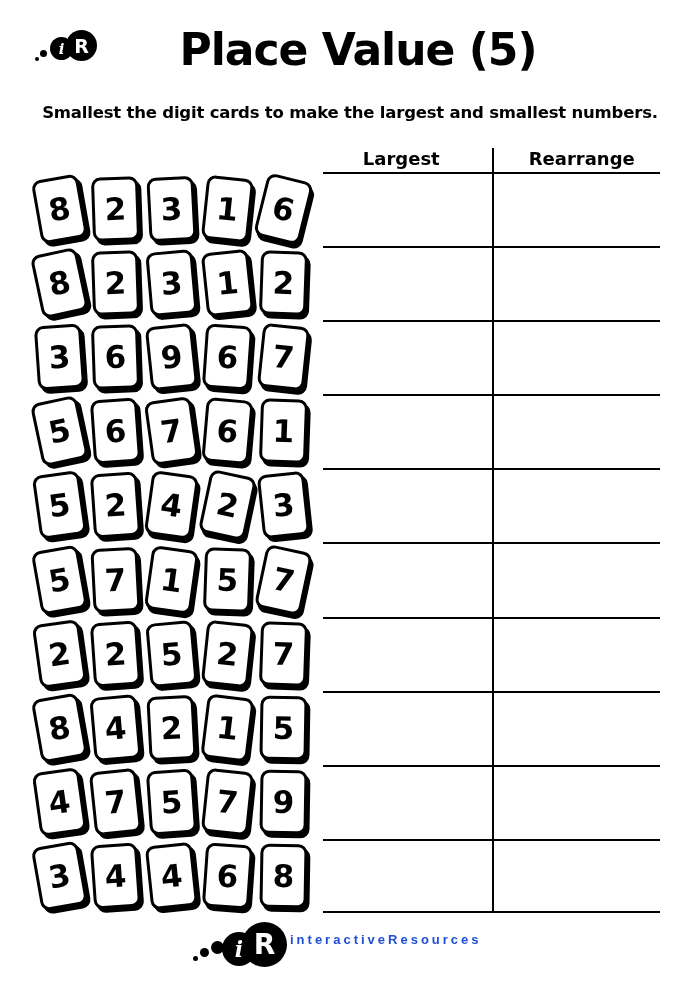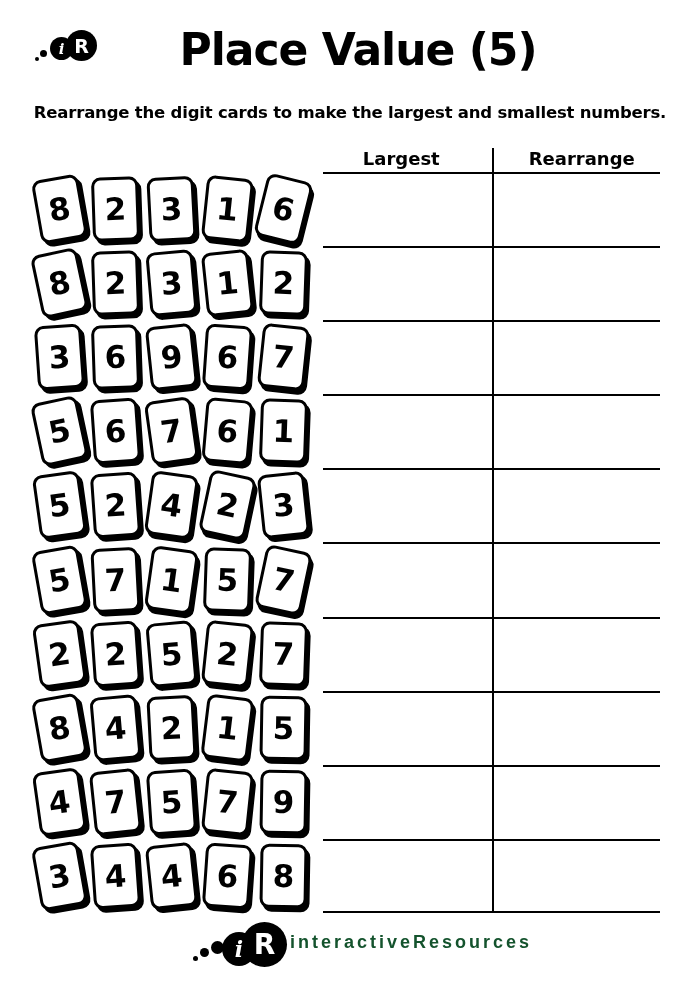--- a/index.html
+++ b/index.html
@@ -55,43 +55,43 @@
   .v-divider{position:absolute;left:169px;top:0;bottom:0;width:2px;background:#000;}
 
   
   .logo-footer{left:190px;top:916px;width:110px;height:64px;}
   .logo-footer .d1{width:5px;height:5px;left:3px;top:40px;}
   .logo-footer .d2{width:9px;height:9px;left:10px;top:32px;}
   .logo-footer .d3{width:13px;height:13px;left:21px;top:25px;}
   .logo-footer .c-i{width:34px;height:34px;left:32px;top:16px;font-size:22px;}
   .logo-footer .c-r{width:45px;height:45px;left:52px;top:6px;font-size:28px;}
   .footer-text{position:absolute;left:290px;top:932px;width:260px;}
-  .brand{font-family:"Liberation Sans",sans-serif;font-size:18px;font-weight:600;
-    letter-spacing:3px;color:#14532d;white-space:nowrap;}
+  .brand{font-family:"Liberation Sans",sans-serif;font-size:13px;font-weight:600;
+    letter-spacing:3px;color:#1d4ed8;white-space:nowrap;}
   .url{font-family:"Liberation Sans",sans-serif;font-size:13.5px;font-weight:bold;
     letter-spacing:-0.2px;color:#0a0a0a;white-space:nowrap;margin-top:1px;}
 </style>
 </head>
 <body>
 
 <div class="page">
 
   <div class="logo logo-top">
     <span class="dot d1"></span>
     <span class="dot d2"></span>
     <span class="circle c-r">
         <span class="r-glyph">R</span>
       </span>
     <span class="circle c-i">
         <span class="i-glyph">i</span>
       </span>
   </div>
 
   <div class="title">Place Value (5)</div>
-  <div class="instruction">Rearrange the digit cards to make the largest and smallest numbers.</div>
+  <div class="instruction">Smallest the digit cards to make the largest and smallest numbers.</div>
 
   <div class="cards-area" id="card-rows">
       <div class="card-row">
         <div class="card" style="transform: rotate(-10deg);">8</div>
         <div class="card" style="transform: rotate(-2deg);">2</div>
         <div class="card" style="transform: rotate(-3deg);">3</div>
         <div class="card" style="transform: rotate(6deg);">1</div>
         <div class="card" style="transform: rotate(14deg);">6</div>
       </div>
       <div class="card-row">

